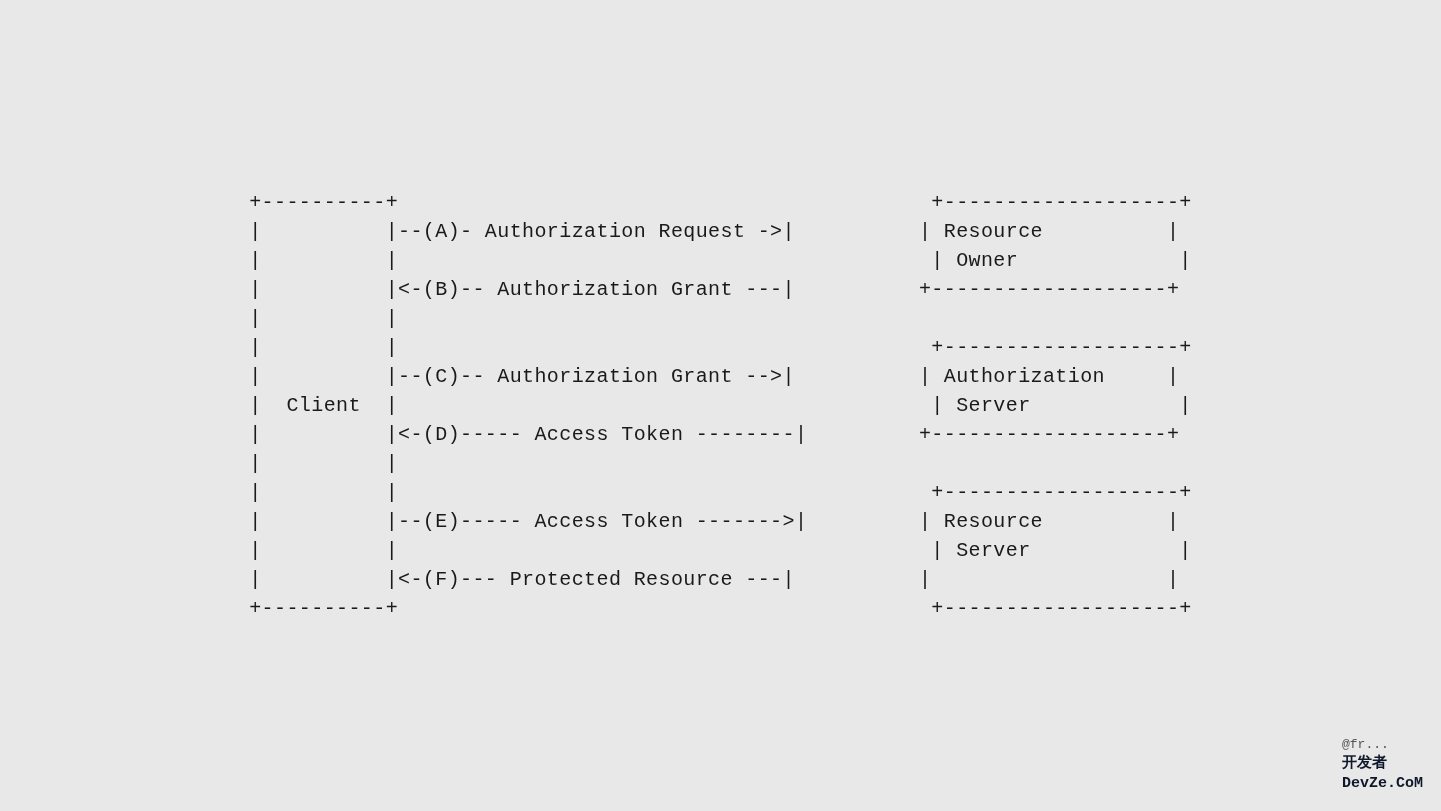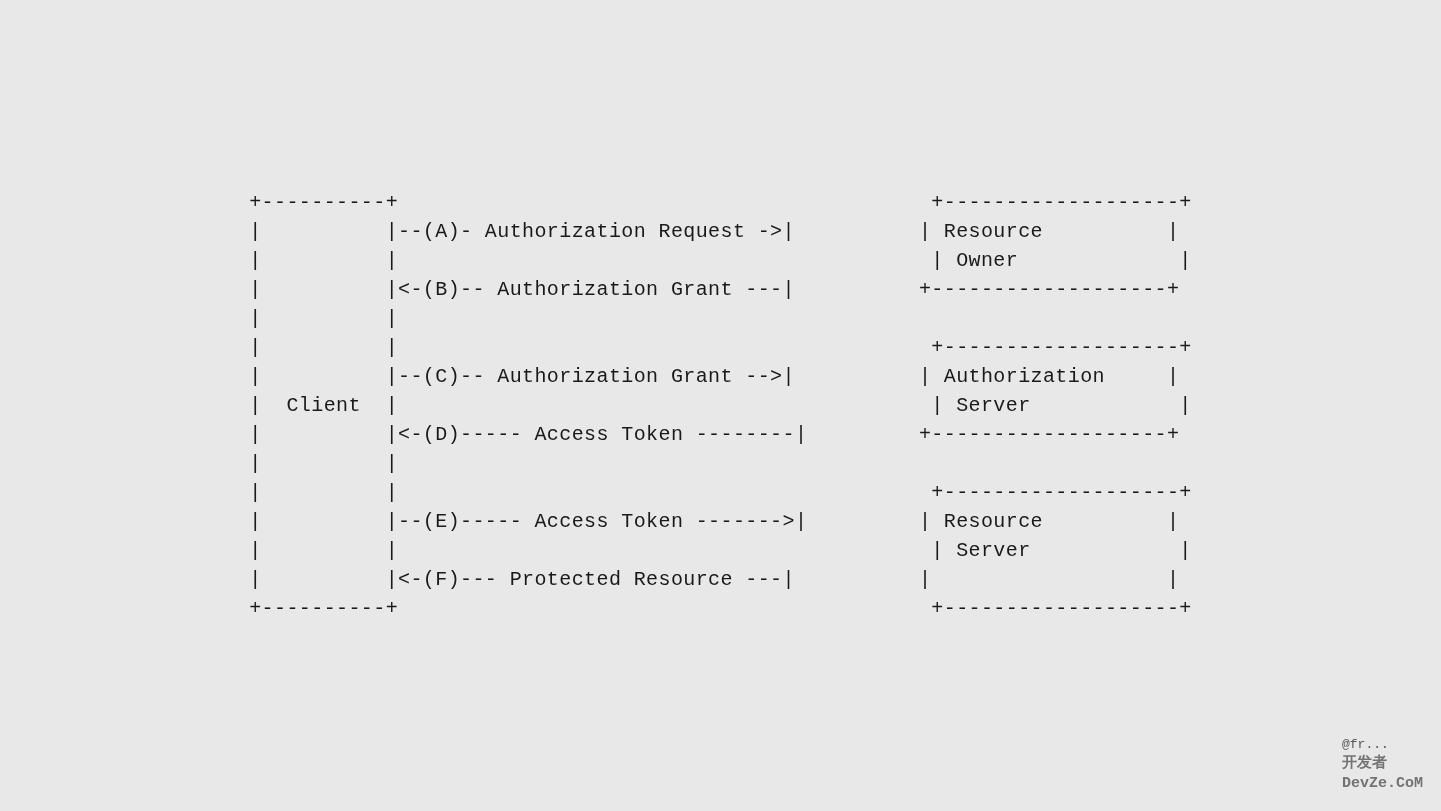--- a/index.html
+++ b/index.html
@@ -49,21 +49,21 @@
       align-items: flex-start;
       line-height: 1.3;
     }
 
     .watermark-top {
       color: #555;
       font-size: 13px;
     }
 
     .watermark-bottom {
-      color: #737373;
+      color: #0f172a;
       font-size: 15px;
       font-weight: bold;
     }
   </style>
 </head>
 <body>
 
 <div class="diagram-container">
   <pre class="diagram-pre">+----------+                                           +-------------------+
 |          |--(A)- Authorization Request -&gt;|          | Resource          |

